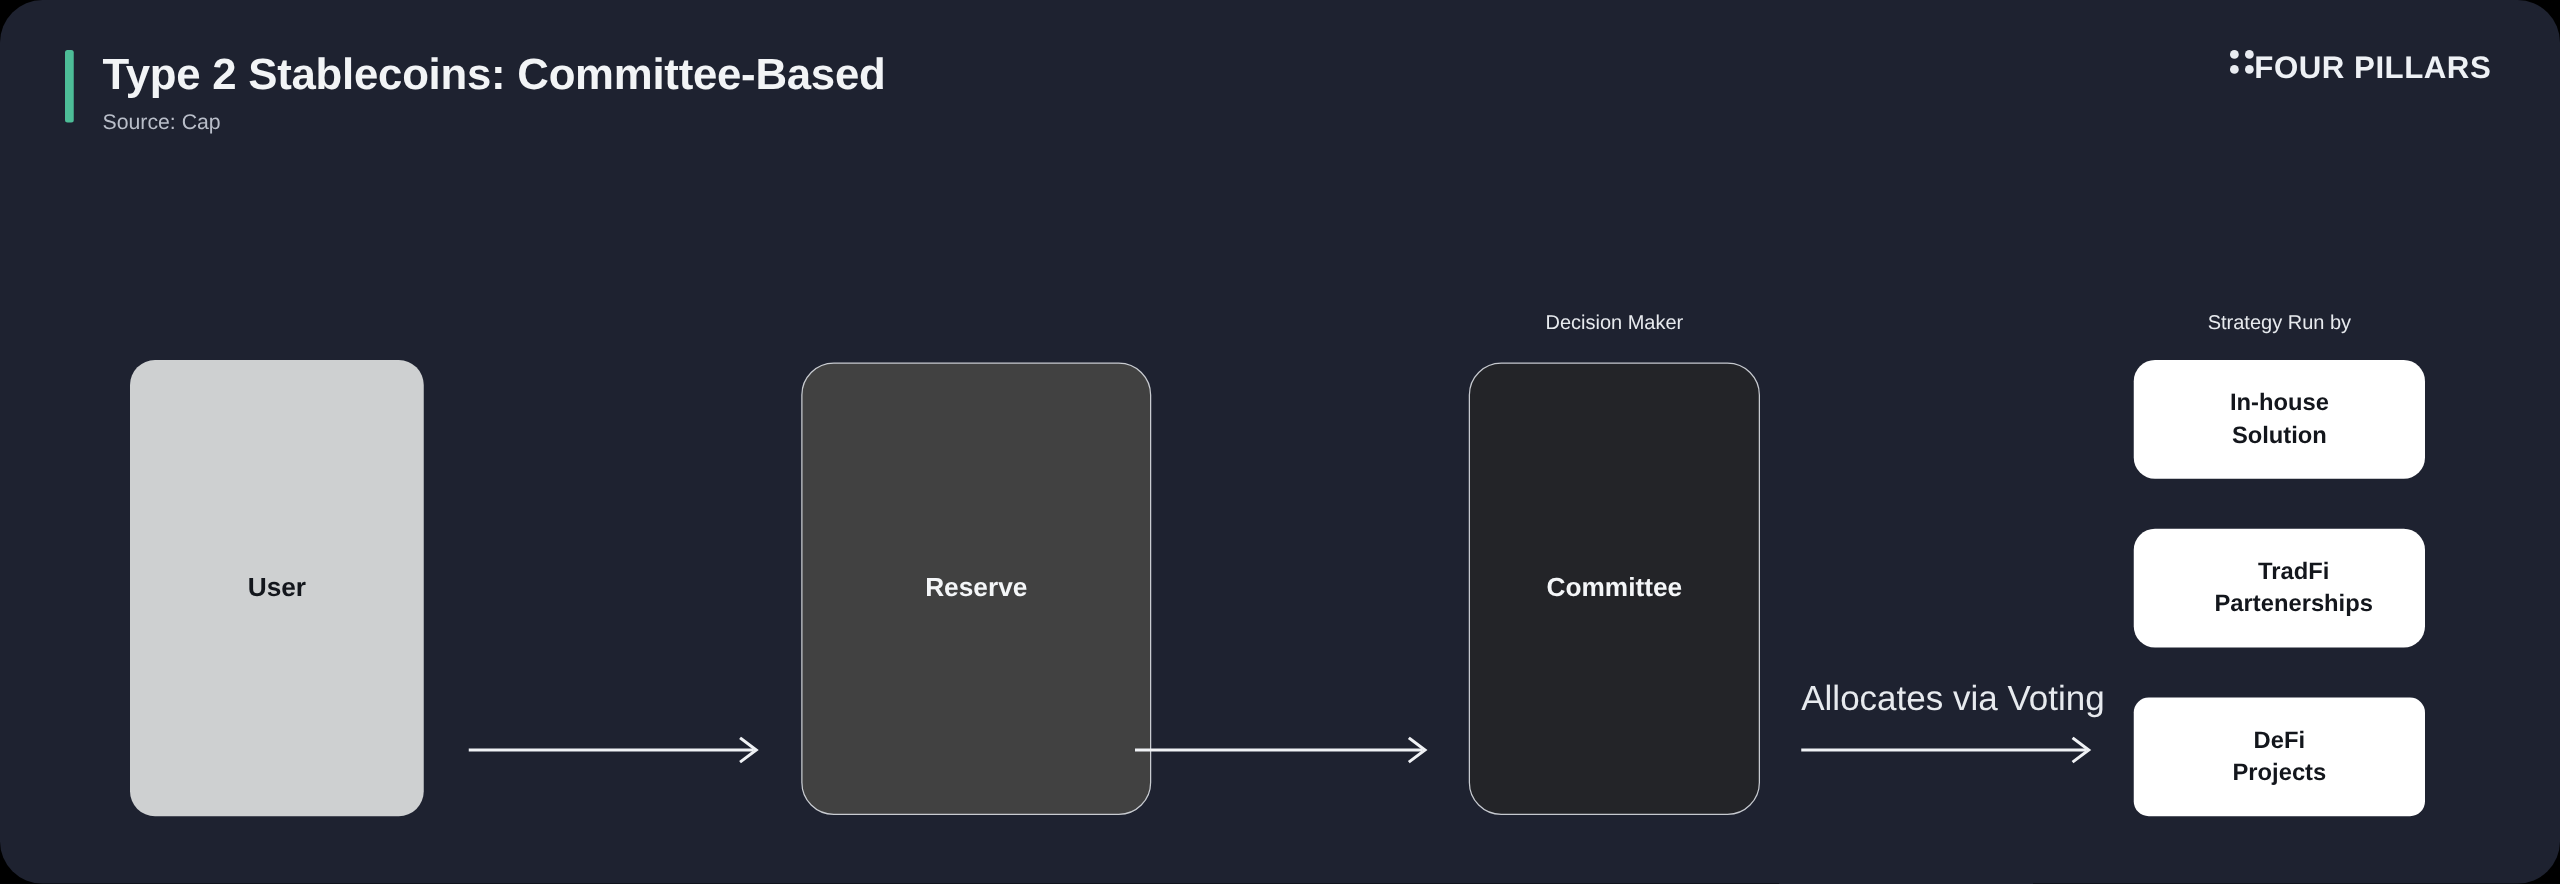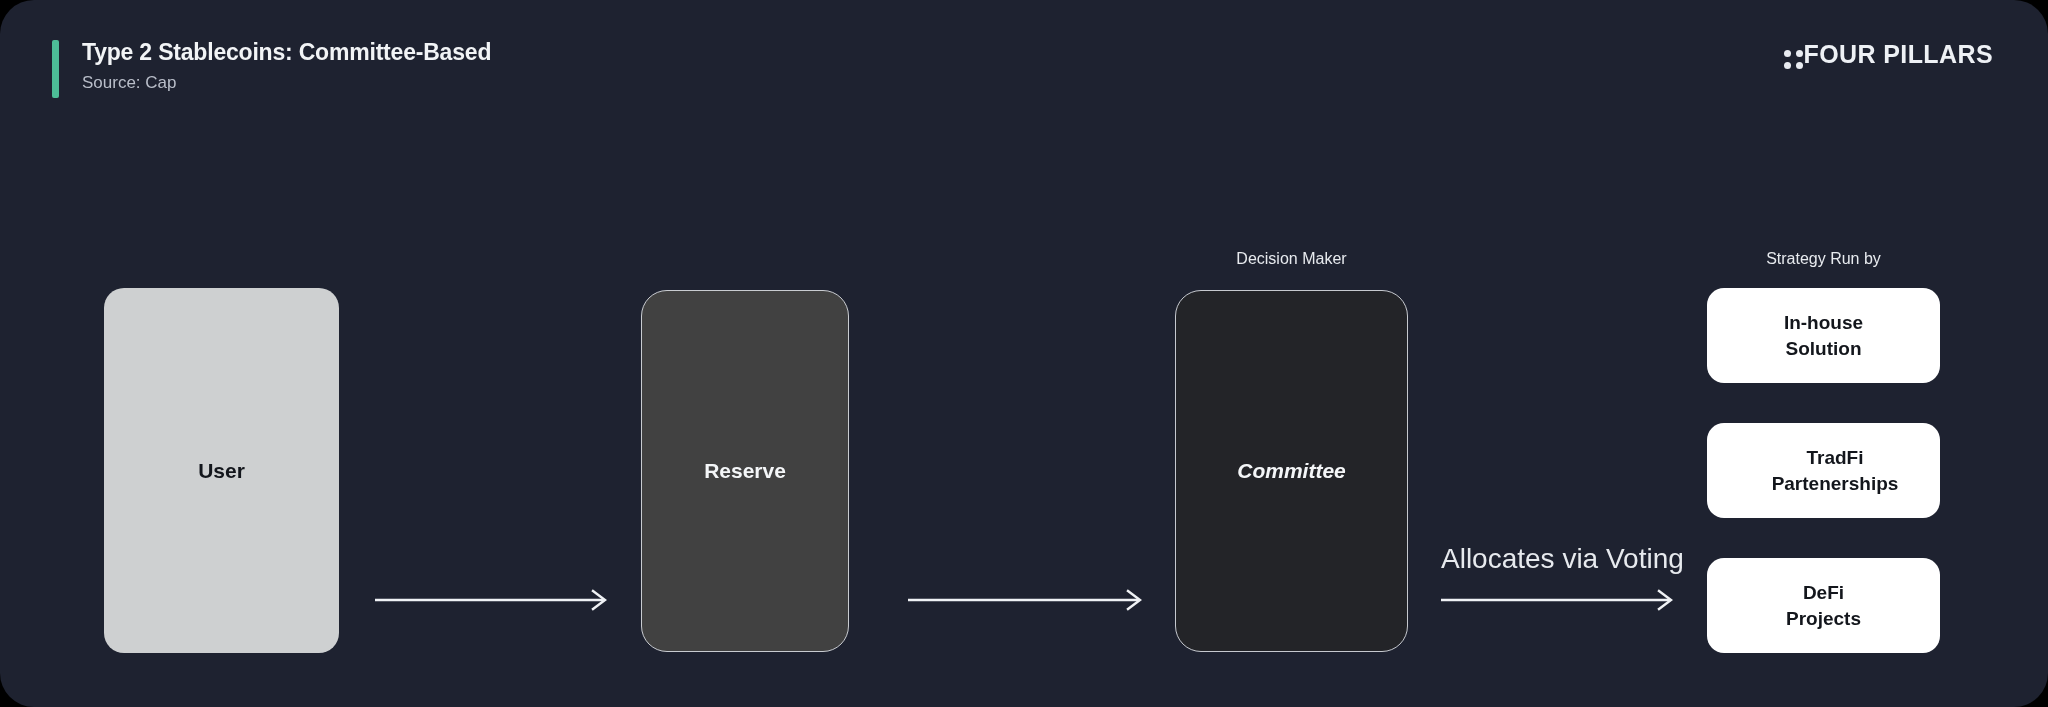--- a/index.html
+++ b/index.html
@@ -19,29 +19,29 @@
 
   
   #header { position:absolute; left:0; top:0; width:100%; height:130px; }
   #accent-bar {
     position:absolute; left:52px; top:40px;
     width:7px; height:58px;
     background:#4dbd97; border-radius:2px;
   }
   #title-block { position:absolute; left:82px; top:38px; }
   #page-title {
-    font-size:23px; font-weight:bold; color:#f2f4f6;
+    font-size:35px; font-weight:bold; color:#f2f4f6;
     letter-spacing:-0.2px; line-height:1.25;text-align:center;
   }
   #source-line {
     font-size:17px; color:#b9bec9; margin-top:5px; line-height:1.3;
   }
   #brand {
     position:absolute; right:55px; top:40px;
-    display:flex; align-items:flex-end; 
+    display:flex; align-items:flex-start; 
   }
   #brand-dots {
     display:grid; grid-template-columns:repeat(2, 7px);
     grid-template-rows:repeat(2, 7px); gap:5px;
   }
   #brand-dots i { display:block; width:7px; height:7px; border-radius:50%; background:#e9ecf1; }
   #brand-name {
     font-size:25px; font-weight:bold; color:#eef1f5; letter-spacing:0.4px;
   }
 
@@ -54,47 +54,47 @@
   }
   .node-label { font-weight:bold; line-height:1.3; }
 
   #node-user {
     left:104px; top:158px; width:235px; height:365px;
     background:#ced0d1; border-radius:20px;
   }
   #node-user .node-label { font-size:21px; color:#13161c; }
 
   #node-reserve {
-    left:641px; top:160px; width:208px; height:362px;
+    left:641px; top:160px; width:280px; height:362px;
     background:#414141; border:1.5px solid #c9ccd1; border-radius:26px;
   }
   #node-reserve .node-label { font-size:21px; color:#f4f6f8; }
 
   #node-committee {
     left:1175px; top:160px; width:233px; height:362px;
-    background:#232428; border:1.5px solid #c6c9cf; border-radius:26px;font-style:italic;
+    background:#232428; border:1.5px solid #c6c9cf; border-radius:26px;
   }
   #node-committee .node-label { font-size:21px; color:#f4f6f8; }
 
   .caption {
     position:absolute; text-align:center;
     font-size:16px; color:#e7eaee; font-weight:normal; white-space:nowrap;
   }
   #caption-decision { left:1175px; top:120px; width:233px; }
   #caption-strategy { left:1707px; top:120px; width:233px; }
 
   .pill {
     position:absolute; left:1707px; width:233px; height:95px;
     background:#ffffff; border-radius:17px;
     display:flex; align-items:center; justify-content:center; text-align:center;
   }
   .pill .node-label { font-size:19px; color:#13161c; line-height:1.32; }
   #pill-inhouse  { top:158px; }
   #pill-tradfi   { top:293px;padding-left:23px; }
-  #pill-defi     { top:428px; }
+  #pill-defi     { top:428px;border-radius:12px; }
 
   
   .arrow { position:absolute; height:22px; }
   .arrow svg { display:block; overflow:visible; }
   #arrow-1 { left:375px; top:459px; width:236px; }
   #arrow-2 { left:908px; top:459px; width:238px; }
   #arrow-3 { left:1441px; top:459px; width:236px; }
 
   .arrow-caption {
     position:absolute; font-size:28px; color:#e7eaee;

